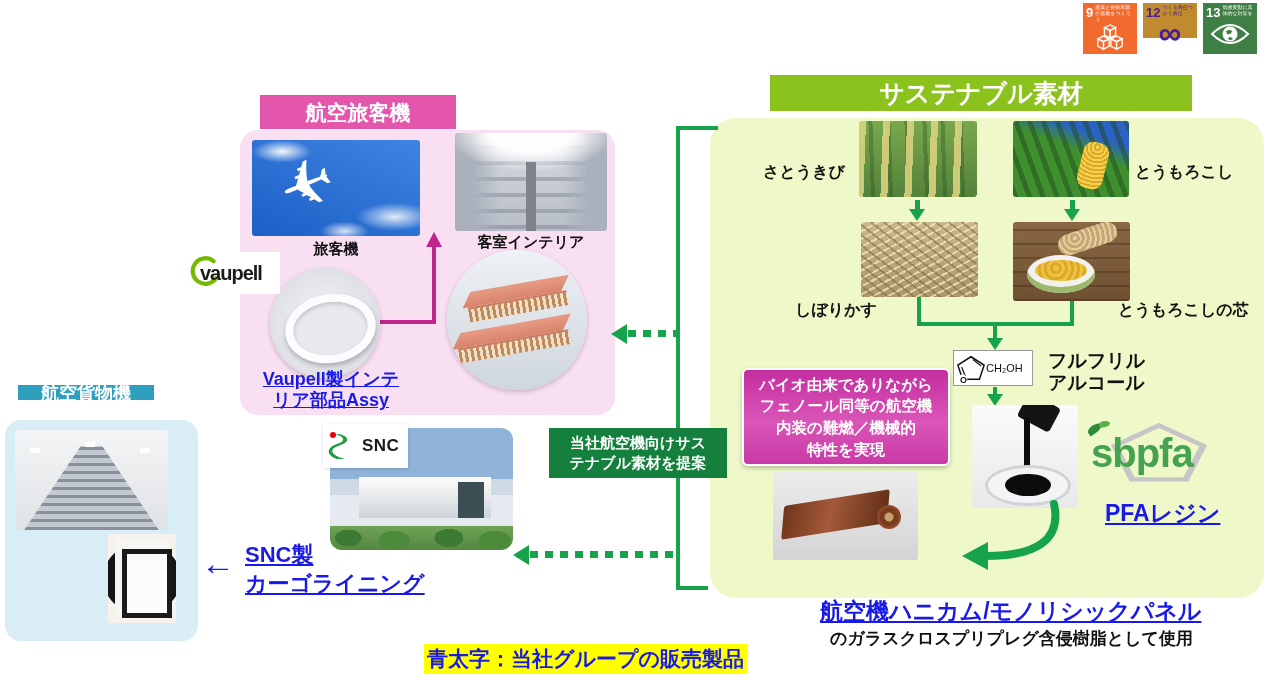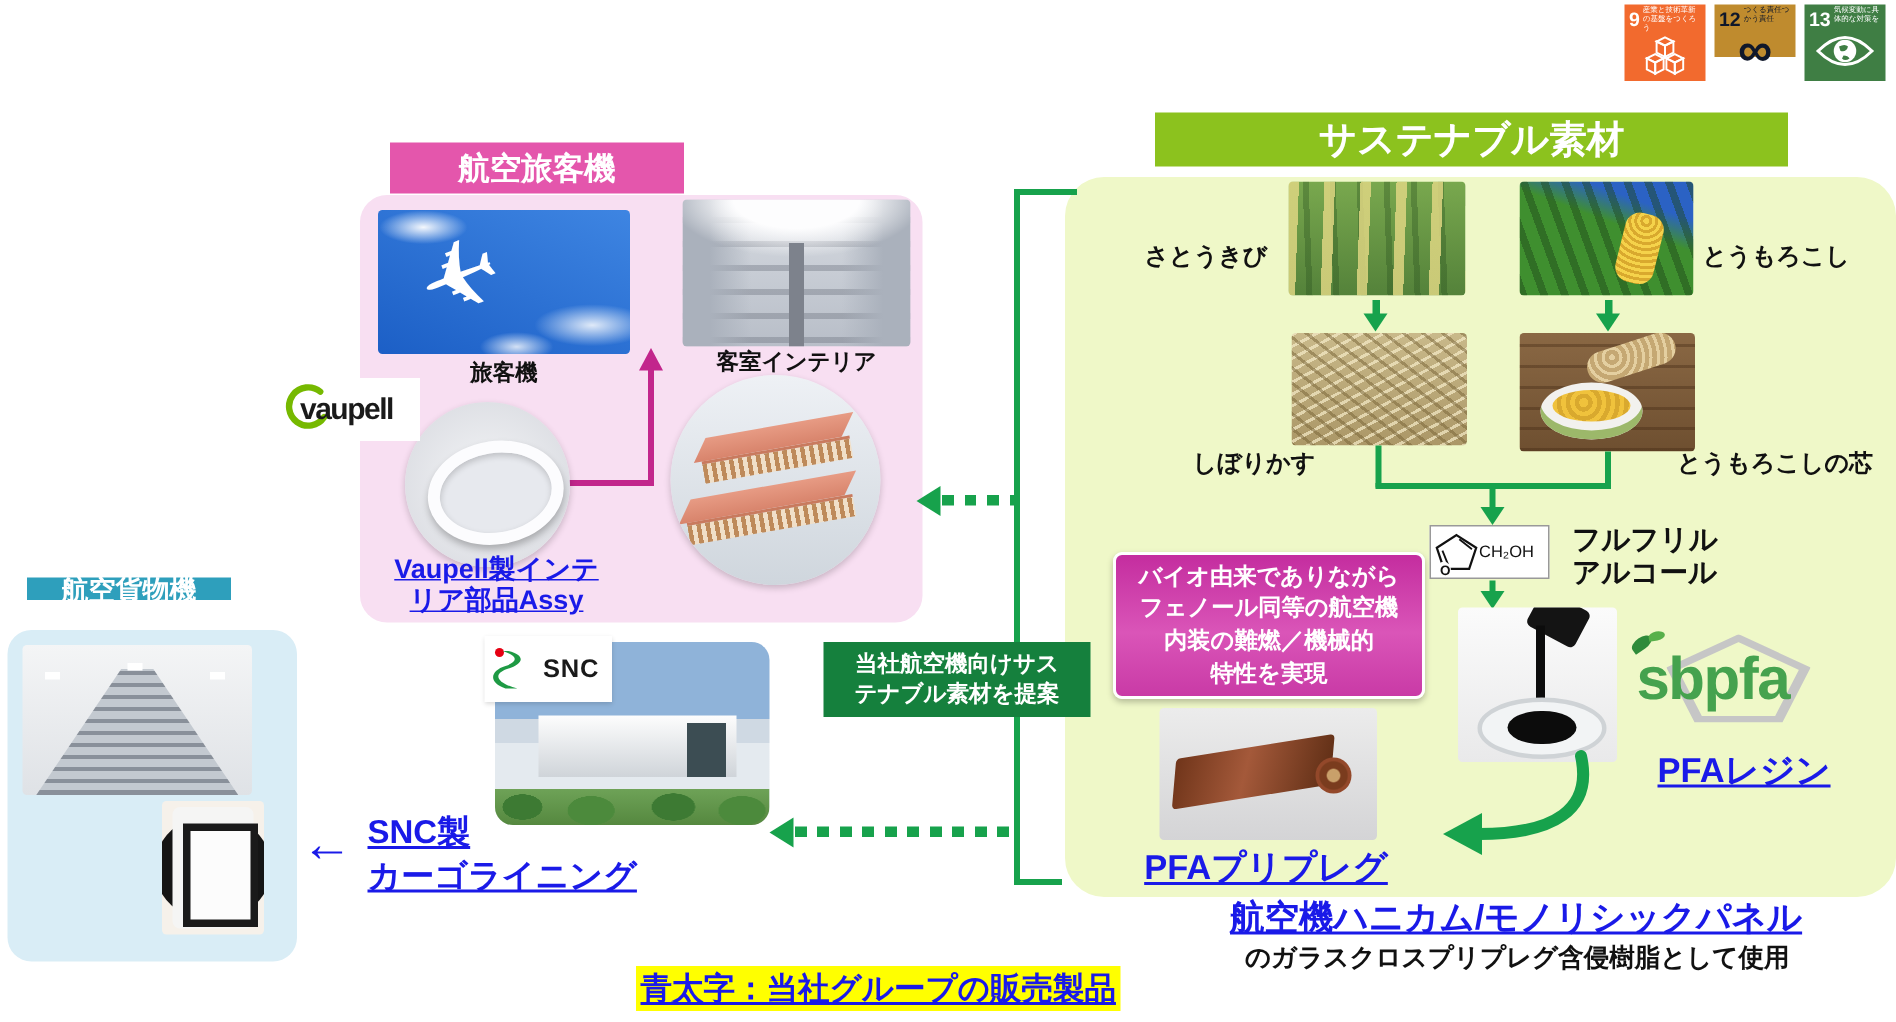--- a/index.html
+++ b/index.html
@@ -45,21 +45,21 @@
               <polygon points="6,-2 0,1 0,9 6,6"></polygon>
             </g>
           <g transform="translate(27,19)">
               <polygon points="0,-5 6,-2 0,1 -6,-2"></polygon>
               <polygon points="-6,-2 0,1 0,9 -6,6"></polygon>
               <polygon points="6,-2 0,1 0,9 6,6"></polygon>
             </g>
         </g>
       </svg>
     </div>
-    <div style="width:54px;height:35px;background:#BF8B2E;color:#0f172a;padding:2px 3px;box-sizing:border-box;">
+    <div style="width:54px;height:35px;background:#BF8B2E;color:#4c1d95;padding:2px 3px;box-sizing:border-box;">
       <div style="display:flex;gap:2px;align-items:flex-start;">
         <span style="font-size:13px;font-weight:bold;">12</span>
         <span style="font-size:5px;line-height:1.15;">つくる責任つかう責任</span>
       </div>
       <div style="font-size:32px;font-weight:bold;text-align:center;line-height:26px;">∞</div>
     </div>
     <div style="width:54px;height:51px;background:#3F7E44;color:#fff;padding:2px 3px;box-sizing:border-box;">
       <div style="display:flex;gap:2px;align-items:flex-start;">
         <span style="font-size:13px;font-weight:bold;">13</span>
         <span style="font-size:5px;line-height:1.15;">気候変動に具体的な対策を</span>
@@ -274,20 +274,19 @@
   <div class="ph" style="left:773px;top:472px;width:145px;height:88px;background:linear-gradient(#ececec,#d4d4d6);">
     <div style="position:absolute;left:6%;top:30%;width:74%;height:38%;transform:rotate(-9deg) skewX(-14deg);background:linear-gradient(100deg,#70351a,#a4593a 45%,#5f2e15);border-radius:3px;"></div>
     <div style="position:absolute;left:72%;top:38%;width:24px;height:24px;border-radius:50%;background:radial-gradient(circle,#c9a06a 0 4px,#7a3c1e 5px 9px,#93482a 10px);"></div>
   </div>
 
   <svg class="abs" style="left:958px;top:498px;" width="112" height="78" viewBox="0 0 112 78">
     <path d="M96 6 C104 42 78 58 28 58" stroke="#17A24C" stroke-width="8" fill="none" stroke-linecap="round"></path>
     <polygon points="30 44 4 58 30 72" fill="#17A24C"></polygon>
   </svg>
 
-  <div class="link" style="left:758px;top:565px;width:172px;text-align:center;font-size:23px;">PFAプリプレグ</div>
 
   <div class="link" style="left:820px;top:598px;font-size:23px;">航空機ハニカム/モノリシックパネル</div>
   <div class="cap" style="left:830px;top:629px;font-size:17px;font-weight:600;">のガラスクロスプリプレグ含侵樹脂として使用</div>
 
-  <div class="abs" style="left:424px;top:644px;background:#FFFF00;color:#1A1AE8;font-size:21px;font-weight:bold;text-decoration:underline;padding:1px 3px;">青太字：当社グループの販売製品</div>
+  <div class="abs" style="left:424px;top:644px;background:#FFFF00;color:#1A1AE8;font-size:21px;font-weight:bold;padding:1px 3px;">青太字：当社グループの販売製品</div>
 
 </div>
 
 </body></html>

